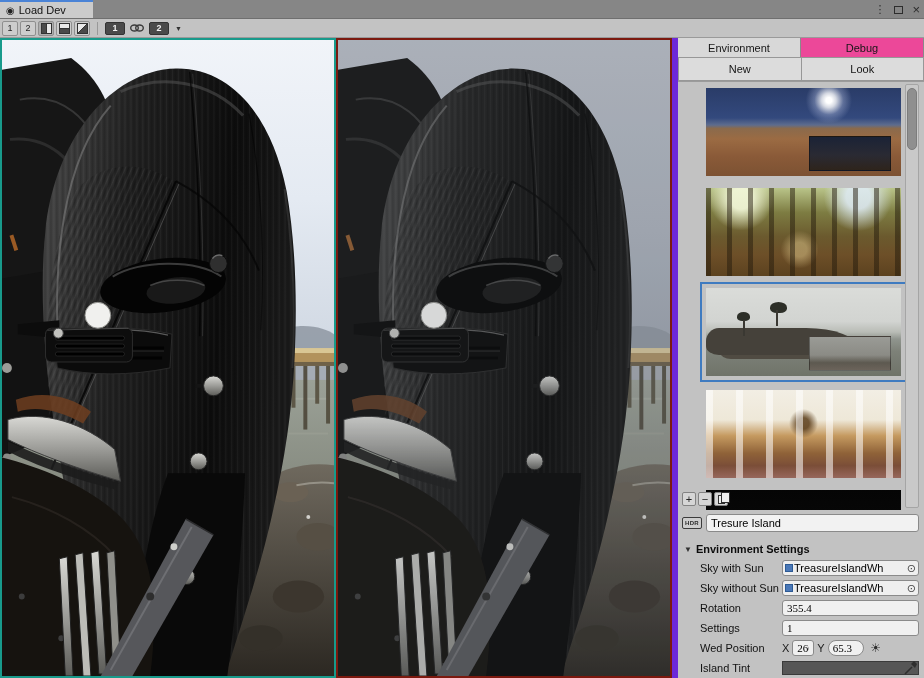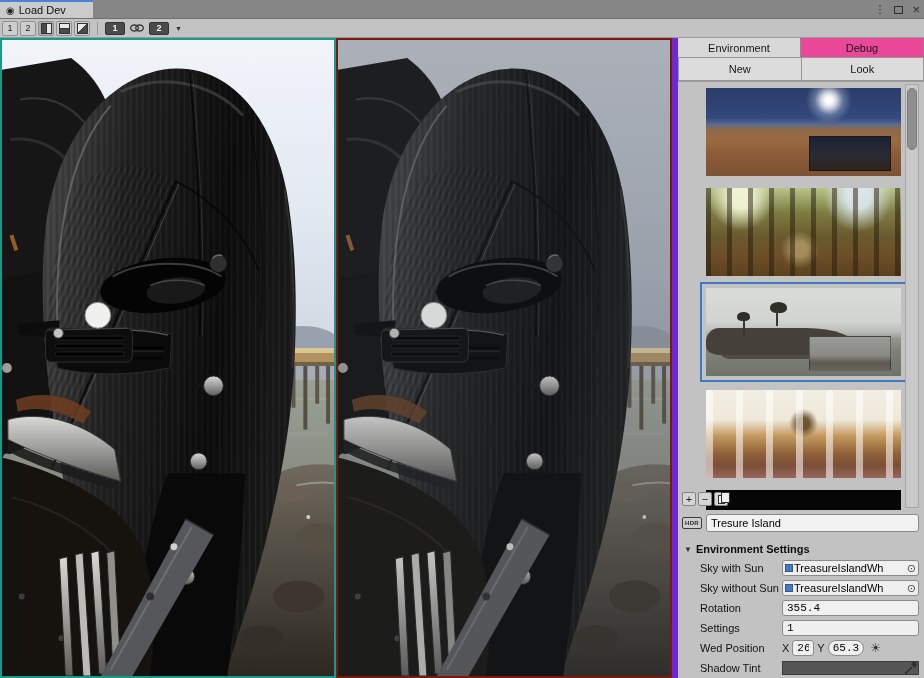--- a/index.html
+++ b/index.html
@@ -93,21 +93,21 @@
   .settings { padding:4px 5px 0 6px; }
   .sec-header { display:flex; align-items:center; gap:4px; font-weight:bold; font-size:11px; height:18px; color:#0d0d0d; }
   .fold { font-size:8px; color:#333; }
   .srow { height:20px; display:flex; align-items:center; }
   .rlabel { width:98px; padding-left:16px; color:#121212; white-space:nowrap; overflow:hidden; }
   .rctrl { flex:1; display:flex; align-items:center; gap:3px; min-width:0; }
   .objfield { flex:1; height:16px; background:#efefef; border:1px solid #8a8a8a; border-radius:3px; display:flex; align-items:center; padding:0 2px; min-width:0; }
   .cube-ic { width:8px; height:8px; background:#4a78b8; border:1px solid #2d5a94; flex:none; margin-right:1px; }
   .obj-text { flex:1; white-space:nowrap; overflow:hidden; color:#000; }
   .picker-ic { flex:none; font-size:11px; color:#444; line-height:1; }
-  .numfield { flex:1; height:16px; background:#f0f0f0; border:1px solid #8a8a8a; border-radius:3px; font-size:11px; padding:0 4px; color:#000; font-family:Liberation Mono, monospace; min-width:0; }
+  .numfield { flex:1; height:16px; background:#f0f0f0; border:1px solid #8a8a8a; border-radius:3px; font-size:11px; padding:0 4px; color:#000; font-family:Liberation Serif, serif; min-width:0; }
   .axis-lbl { font-size:11px; color:#1a1a1a; flex:none; }
   .xfield { width:22px; flex:none; }
   .yfield { width:36px; flex:none;border-radius:8px; }
   .sunbtn { width:18px; height:16px; border:none; background:transparent; font-size:12px; color:#2e2e2e; line-height:1; flex:none; }
   .swatch { flex:1; height:14px; background:#565656; border:1px solid #3a3a3a; position:relative; }
   .dropper { position:absolute; right:-1px; top:-2px; width:16px; height:16px; }
 </style>
 </head>
 <body>
 
@@ -388,21 +388,21 @@
           <div class="rctrl">
             <span class="axis-lbl">X</span>
             <input class="numfield xfield" value="260.3" style="">
             <span class="axis-lbl">Y</span>
             <input class="numfield yfield" value="65.3" style="">
             <button class="sunbtn">☀</button>
           </div>
         </div>
 
         <div class="srow">
-          <span class="rlabel">Shadow Tint</span>
+          <span class="rlabel">Island Tint</span>
           <div class="rctrl">
             <div class="swatch">
               <svg class="dropper" viewBox="0 0 16 16">
                 <path d="M2 14 L9 7" stroke="#2e2e2e" stroke-width="1.6"></path>
                 <path d="M8 4 L12 8 L14 4 L11 1 Z" fill="#2e2e2e"></path>
               </svg>
             </div>
           </div>
         </div>
 

